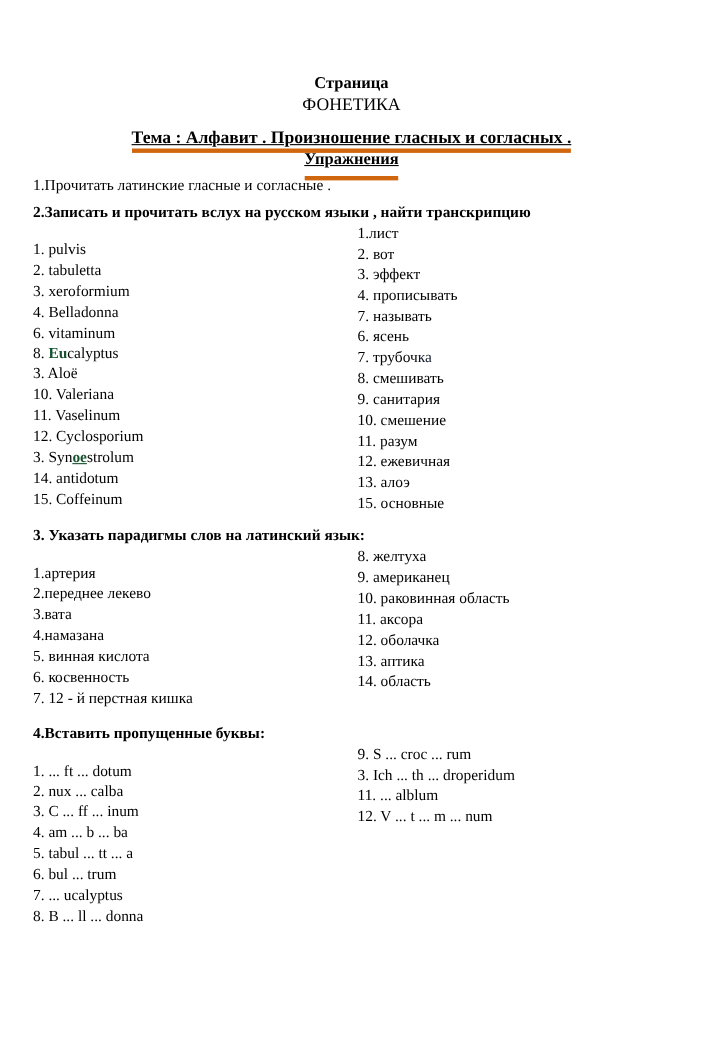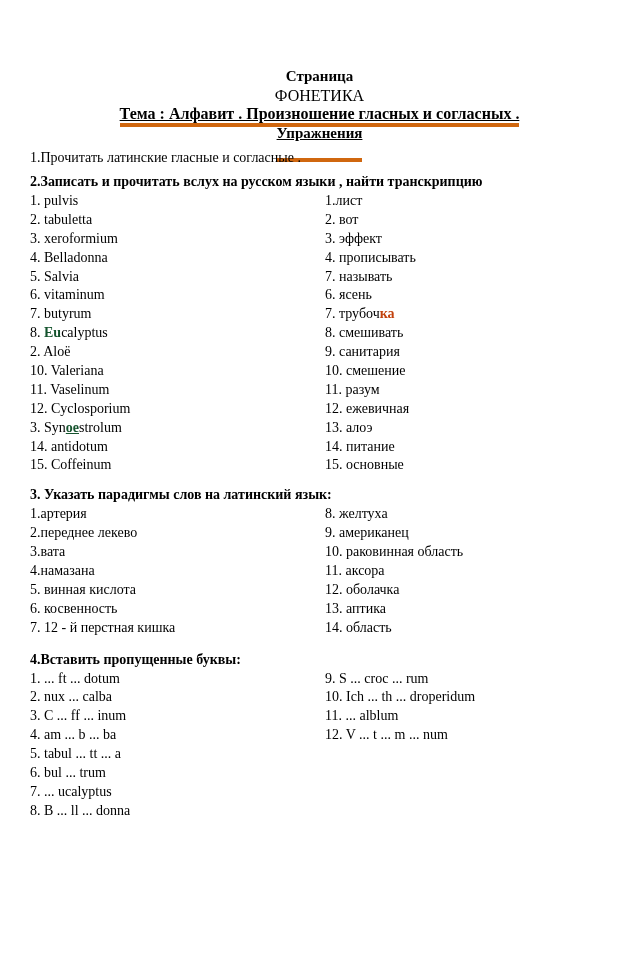--- a/index.html
+++ b/index.html
@@ -8,32 +8,32 @@
     font-family: "Times New Roman", serif;
     font-size: 14px;
     color: #000;
     width: 639px;
     box-sizing: border-box;
     background: #fff;
   }
   .header { text-align: center; margin-bottom: 4px; }
   .title1 { font-weight: bold; font-size: 15px; margin-top: 48px; }
   .title2 { font-weight: normal; font-size: 16px; margin-top: 2px; }
-  .title3 { font-weight: bold; font-size: 16px; margin-top: 0; text-decoration: underline; }
+  .title3 { font-weight: bold; font-size: 16px; margin-top: 12px; text-decoration: underline; }
   .title3 .u { border-bottom: 4px solid #d0670f; padding-bottom: 1px; }
   .title4 { font-weight: bold; font-size: 15px; margin-top: 2px; text-decoration: underline; }
-  .title4 .u { border-bottom: 4px solid #d0670f; padding-bottom: 17px; }
+  .title4 .u { border-bottom: 4px solid #d0670f; padding-bottom: 7px; }
   .task { margin-top: 8px; font-size: 14px; }
   .bold { font-weight: bold; }
   .cols { display: flex; margin-top: 2px; }
-  .col1 { width: 295px; }
+  .col1 { width: 295px; margin-top: 15px; }
   .col2 { flex: 1; }
   .row { line-height: 1.35; }
   .r { color: #14532d; font-weight: bold; }
-  .gr { color: #c2410c; font-weight: bold; }
+  .gr { color: #0f172a; font-weight: normal; }
   .ud { text-decoration: underline; }
 </style>
 </head>
 <body>
 
 <div class="header">
   <div class="title1">Страница</div>
   <div class="title2">ФОНЕТИКА</div>
   <div class="title3"><span class="u">Тема : Алфавит . Произношение гласных и согласных .</span></div>
   <div class="title4"><span class="u">Упражнения</span></div>
@@ -41,25 +41,23 @@
 
 <div class="task">1.Прочитать латинские гласные и согласные .</div>
 <div class="task bold">2.Записать и прочитать вслух на русском языки , найти транскрипцию</div>
 
 <div class="cols">
   <div class="col1">
     <div class="row">1. pulvis</div>
     <div class="row">2. tabuletta</div>
     <div class="row">3. xeroformium</div>
     <div class="row">4. Belladonna</div>
-    <div class="row">5. Salvia</div>
     <div class="row">6. vitaminum</div>
-    <div class="row">7. butyrum</div>
     <div class="row"><span>8. </span><span class="r">Eu</span><span>calyptus</span></div>
-    <div class="row">2. Aloё</div>
+    <div class="row">3. Aloё</div>
     <div class="row">10. Valeriana</div>
     <div class="row">11. Vaselinum</div>
     <div class="row">12. Cyclosporium</div>
     <div class="row"><span>3. Syn</span><span class="r ud">oe</span><span>strolum</span></div>
     <div class="row">14. antidotum</div>
     <div class="row">15. Coffeinum</div>
   </div>
   <div class="col2">
     <div class="row">1.лист</div>
     <div class="row">2. вот</div>
@@ -67,21 +65,20 @@
     <div class="row">4. прописывать</div>
     <div class="row">7. называть</div>
     <div class="row">6. ясень</div>
     <div class="row"><span>7. трубоч</span><span class="gr">ка</span></div>
     <div class="row">8. смешивать</div>
     <div class="row">9. санитария</div>
     <div class="row">10. смешение</div>
     <div class="row">11. разум</div>
     <div class="row">12. ежевичная</div>
     <div class="row">13. алоэ</div>
-    <div class="row">14. питание</div>
     <div class="row">15. основные</div>
   </div>
 </div>
 
 <div class="task bold" style="margin-top:12px">3. Указать парадигмы слов на латинский язык:</div>
 <div class="cols">
   <div class="col1">
     <div class="row">1.артерия</div>
     <div class="row">2.переднее лекево</div>
     <div class="row">3.вата</div>
@@ -108,17 +105,17 @@
     <div class="row">2. nux ... calba</div>
     <div class="row">3. C ... ff ... inum</div>
     <div class="row">4. am ... b ... ba</div>
     <div class="row">5. tabul ... tt ... a</div>
     <div class="row">6. bul ... trum</div>
     <div class="row">7. ... ucalyptus</div>
     <div class="row">8. B ... ll ... donna</div>
   </div>
   <div class="col2">
     <div class="row">9. S ... croc ... rum</div>
-    <div class="row">10. Ich ... th ... droperidum</div>
+    <div class="row">3. Ich ... th ... droperidum</div>
     <div class="row">11. ... alblum</div>
     <div class="row">12. V ... t ... m ... num</div>
   </div>
 </div>
 
 </body></html>

